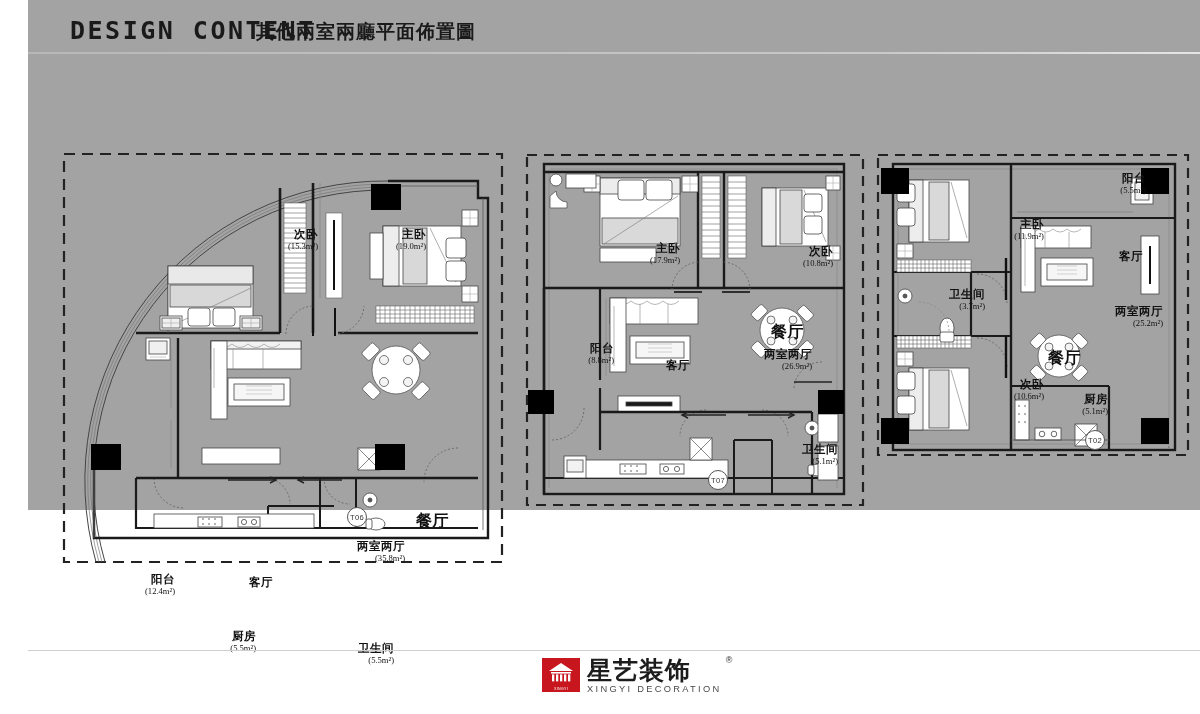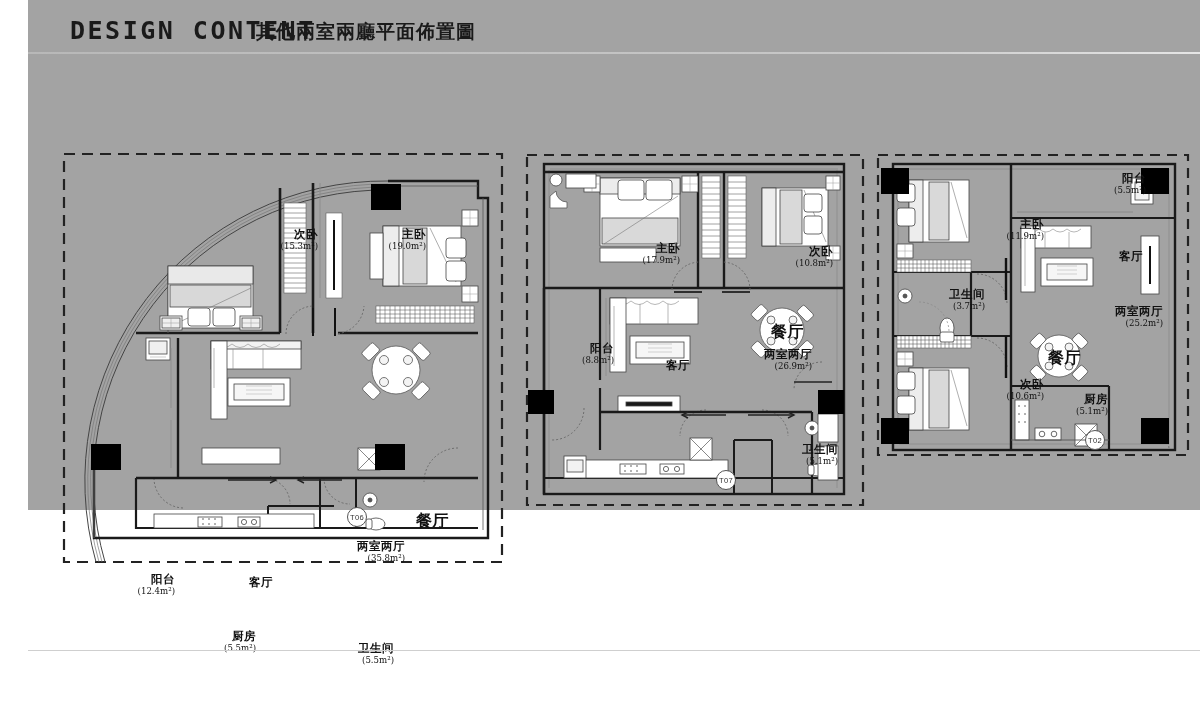--- a/index.html
+++ b/index.html
@@ -69,21 +69,21 @@
 
   
   .plan { position: absolute; }
   .plan svg { display: block; }
   .lbl {
     position: absolute; text-align: right; white-space: nowrap;
     font-family: "DejaVu Serif", "Liberation Serif", serif;
     color: #111; line-height: 1.15; pointer-events: none;
   }
   .lbl .nm { display: block; font-size: 11.5px; font-weight: bold; letter-spacing: .5px; }
-  .lbl .ar { display: block; font-size: 8.6px; margin-top: 1px; letter-spacing: 0px; }
+  .lbl .ar { display: block; font-size: 8.6px; margin-top: 1px; letter-spacing: 0px; font-family: Liberation Serif, serif; }
   .lbl.sm .nm { font-size: 16px; }
   .badge {
     position: absolute; width: 20px; height: 20px; border-radius: 50%;
     border: 1.1px solid #555; color: #333;
     font-family: "Liberation Sans", sans-serif; font-size: 7.6px;
     display: flex; align-items: center; justify-content: center;
     letter-spacing: .3px; background: #fff;
   }
 </style>
 </head>
@@ -432,21 +432,21 @@
           <path d="M 272 232 L 310 232"></path>
         </g>
       </g>
 
       <g fill="#000">
         <rect x="6" y="240" width="26" height="24"></rect>
         <rect x="296" y="240" width="26" height="24"></rect>
       </g>
     </svg>
 
-    <div class="badge" style="left:194px; top:320px;">T07</div>
+    <div class="badge" style="left:186px; top:320px;">T07</div>
 
     <div class="lbl" style="left:78px; top:92px; width:80px;">
       <span class="nm">主卧</span>
       <span class="ar">(17.9m²)</span>
     </div>
     <div class="lbl" style="left:231px; top:95px; width:80px;">
       <span class="nm">次卧</span>
       <span class="ar">(10.8m²)</span>
     </div>
     <div class="lbl" style="left:180px; top:198px; width:110px;">
@@ -630,14 +630,33 @@
     <div class="lbl sm" style="left:166px; top:199px; width:42px;">
       <span class="nm">餐厅</span>
     </div>
     <div class="lbl" style="left:155px; top:243px; width:80px;">
       <span class="nm">厨房</span>
       <span class="ar">(5.1m²)</span>
     </div>
   </div>
 
   <div id="footer-rule"></div>
+  <div id="footer-logo">
+    <div id="logo-mark">
+      <svg class="temple" viewBox="0 0 28 22">
+        <path d="M14 1 L26 9 L2 9 Z" fill="#ffffff"></path>
+        <rect x="4" y="10" width="20" height="1.6" fill="#ffffff"></rect>
+        <rect x="5" y="12.4" width="2.3" height="7" fill="#ffffff"></rect>
+        <rect x="9" y="12.4" width="2.3" height="7" fill="#ffffff"></rect>
+        <rect x="13" y="12.4" width="2.3" height="7" fill="#ffffff"></rect>
+        <rect x="17" y="12.4" width="2.3" height="7" fill="#ffffff"></rect>
+        <rect x="21" y="12.4" width="2.3" height="7" fill="#ffffff"></rect>
+      </svg>
+      <div class="base-txt">XINGYI</div>
+    </div>
+    <div id="logo-text">
+      <div id="logo-cn">星艺装饰</div>
+      <div id="logo-reg">®</div>
+      <div id="logo-en">XINGYI DECORATION</div>
+    </div>
+  </div>
 
 </div>
 
 </body></html>

